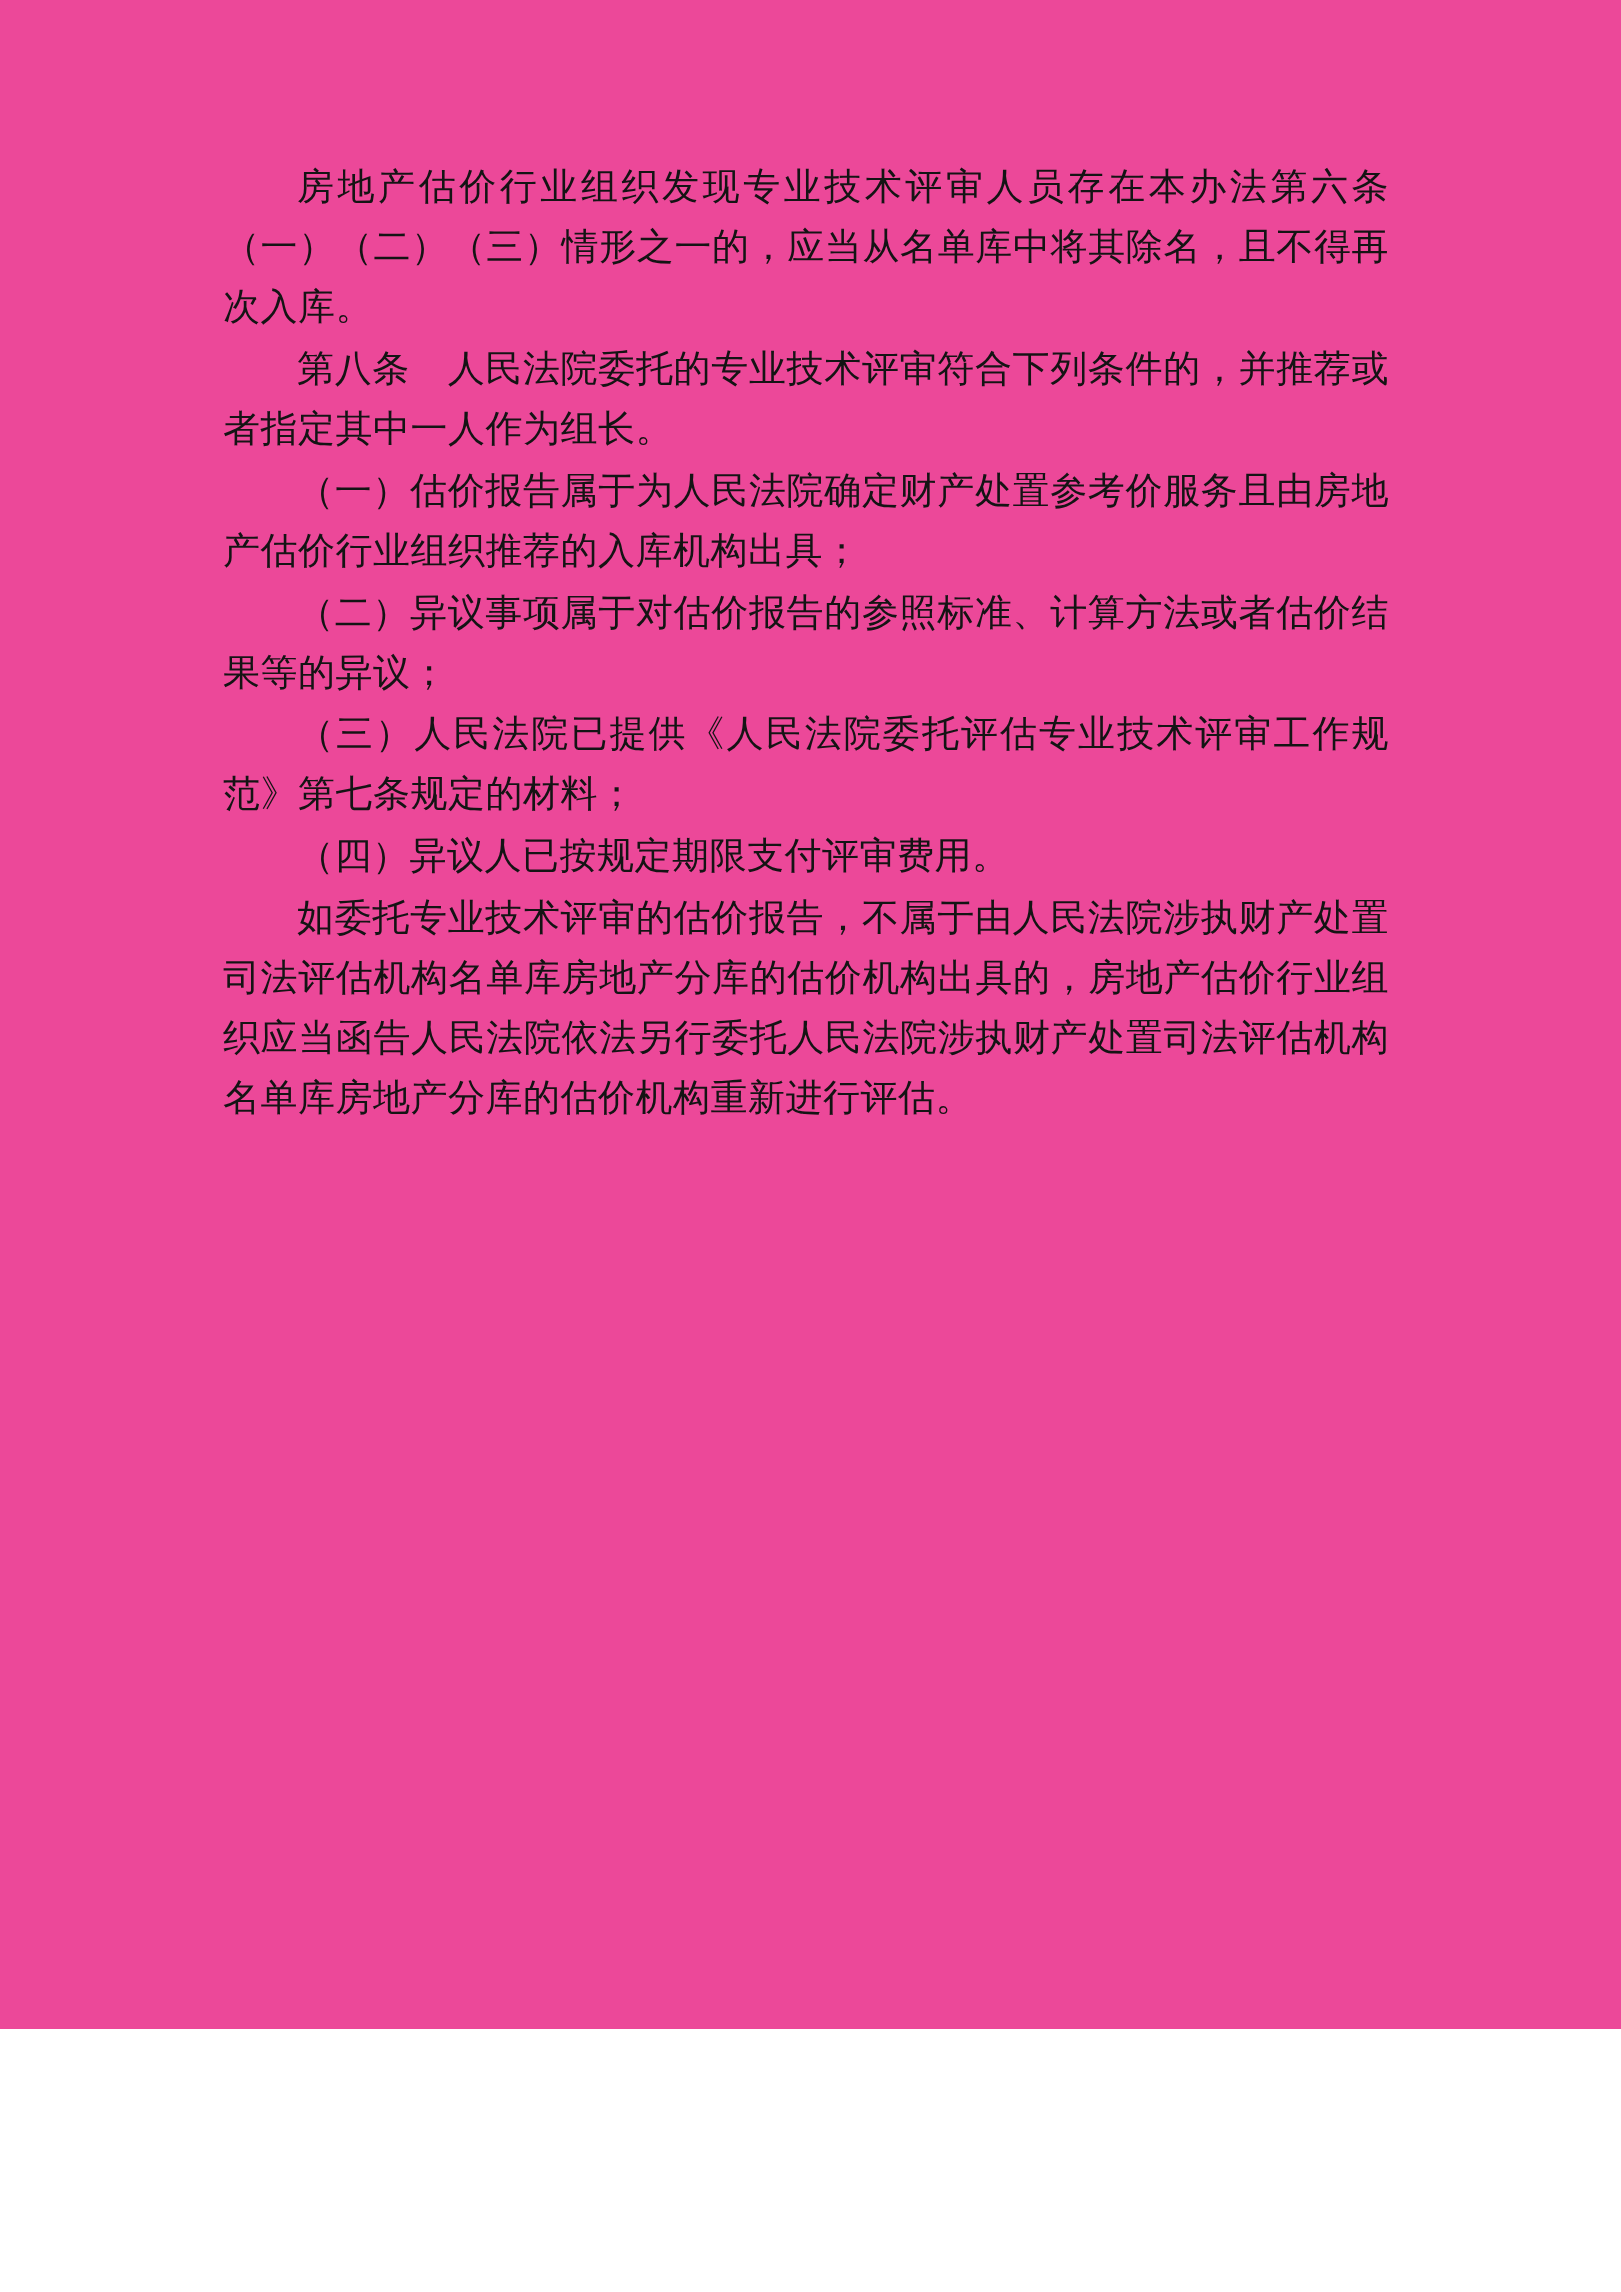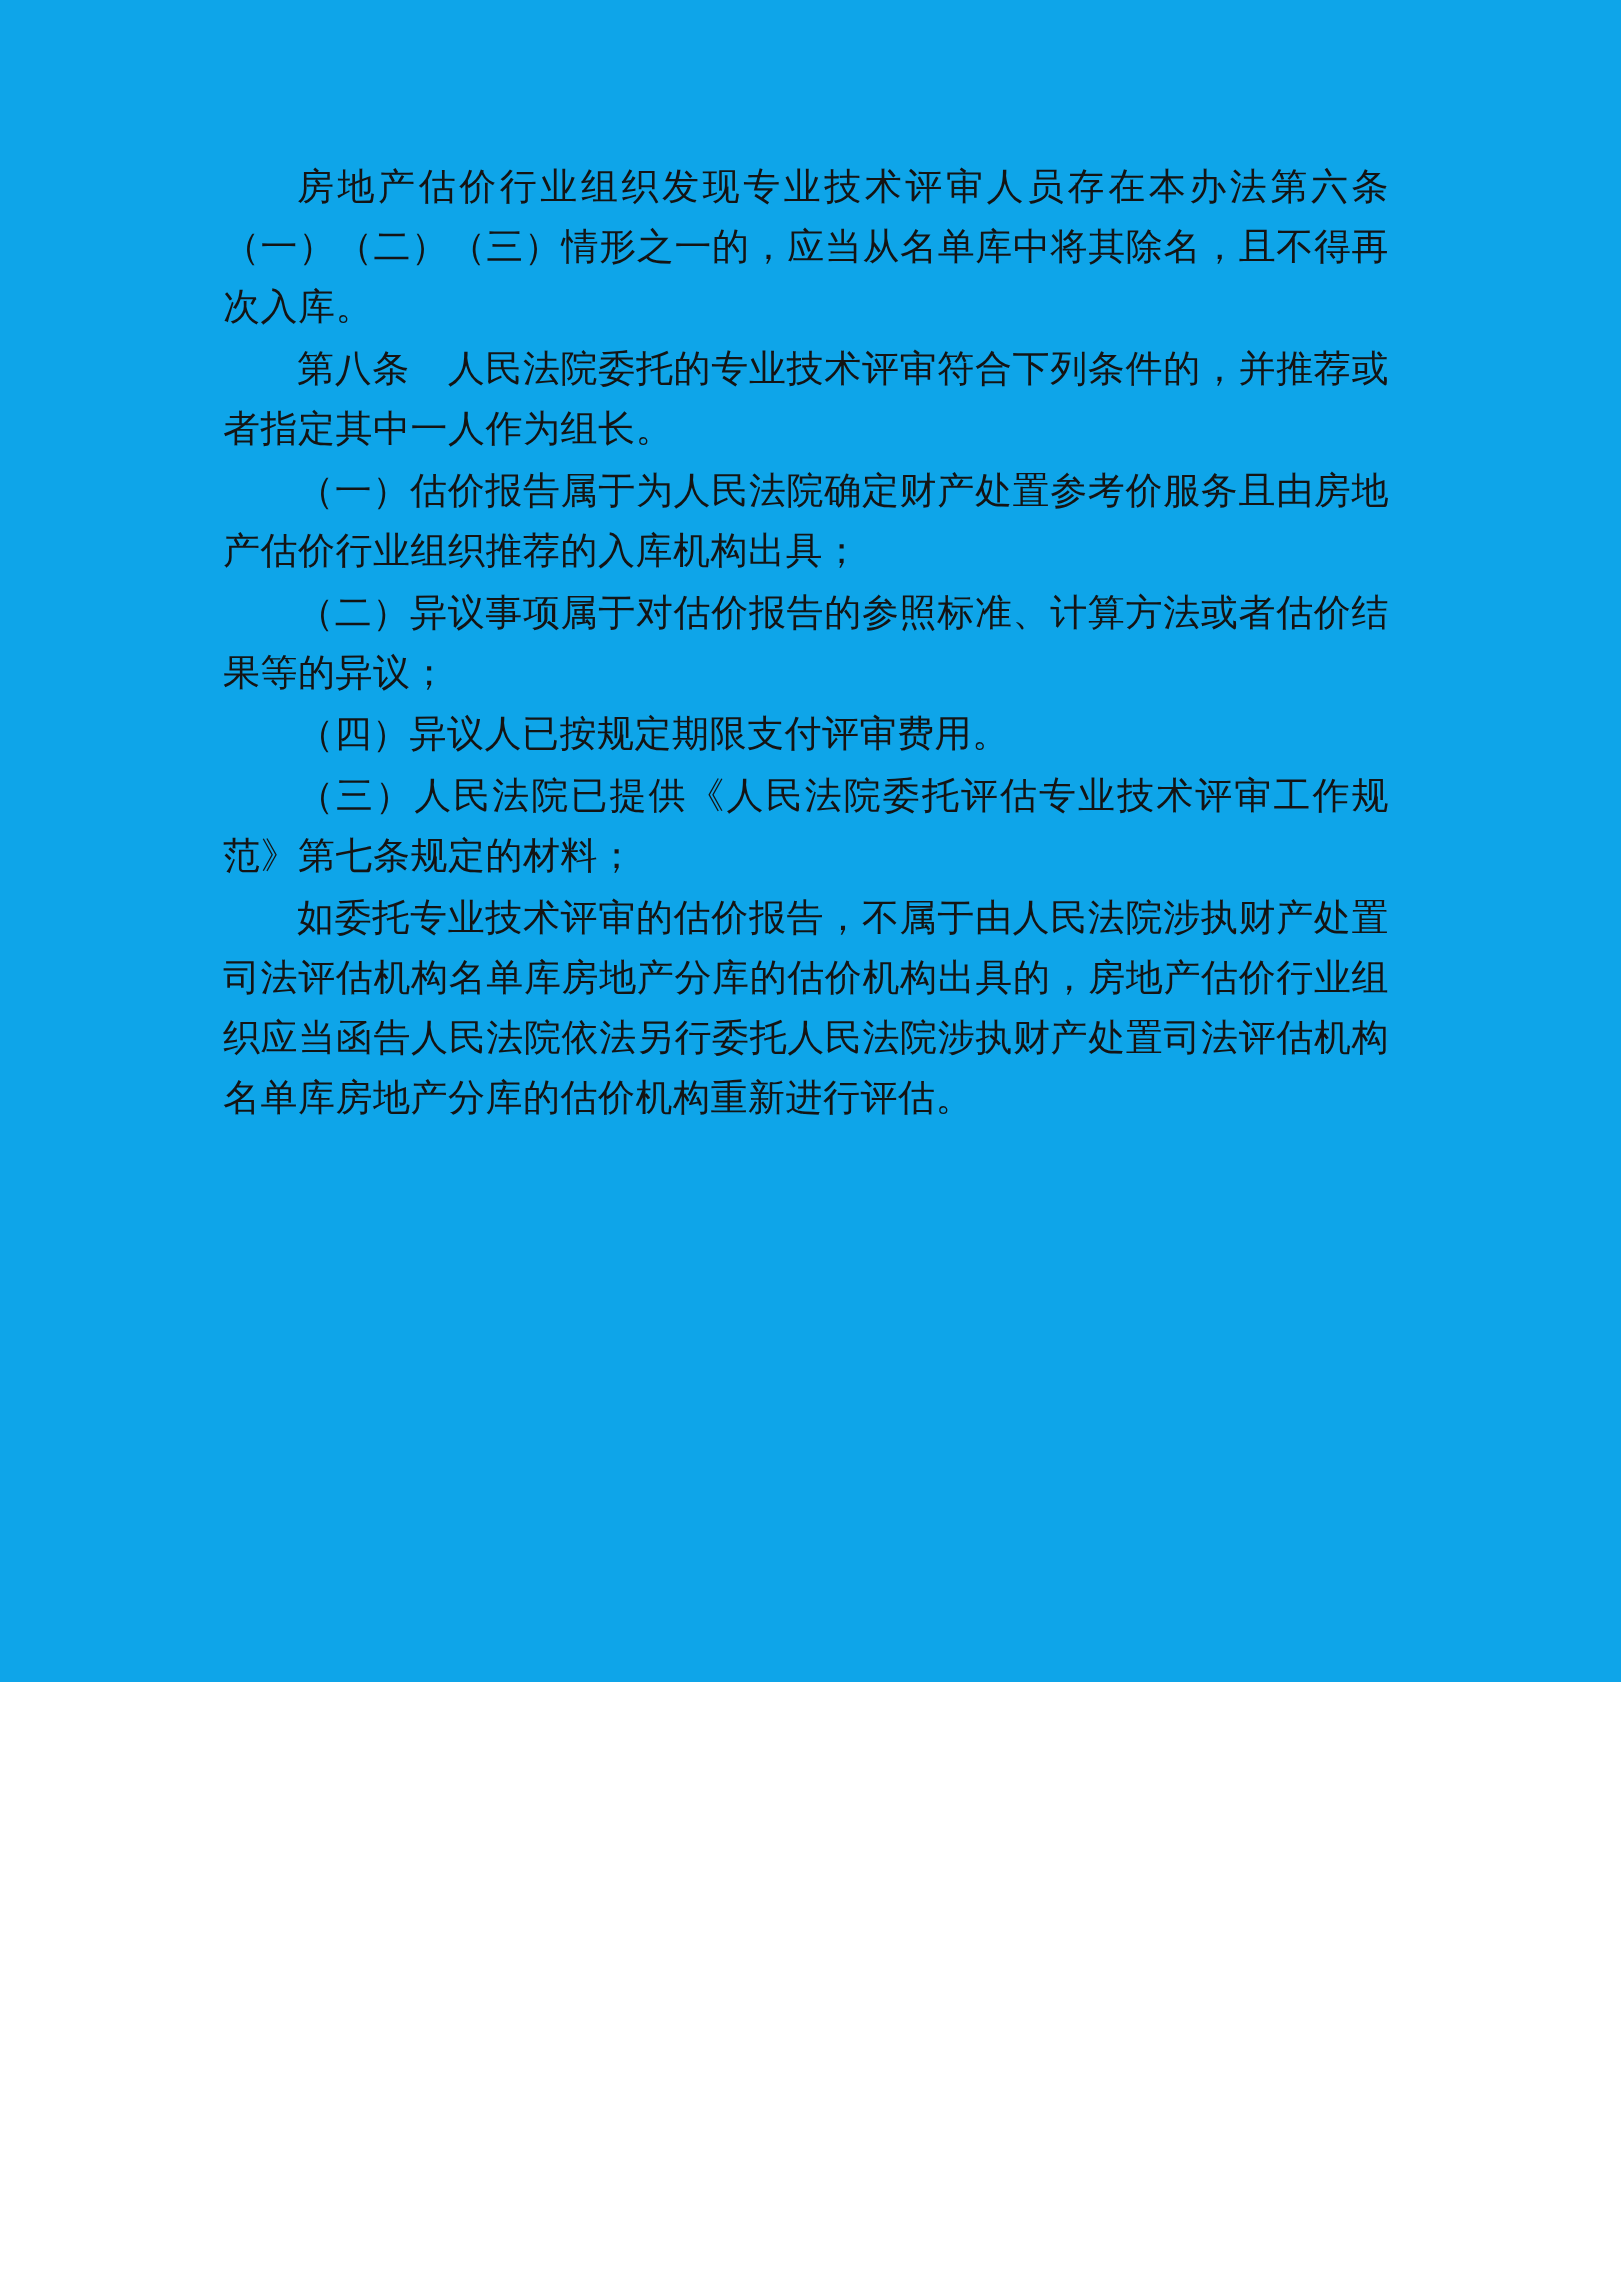--- a/index.html
+++ b/index.html
@@ -3,22 +3,22 @@
 <meta charset="utf-8">
 <style>
   html, body {
     margin: 0;
     padding: 0;
     background: #ffffff;
   }
   .page {
     position: relative;
     width: 1621px;
-    height: 1682px;
-    background: #0ea5e9;
+    height: 2029px;
+    background: #ec4899;
     overflow: hidden;
   }
   .content {
     position: absolute;
     left: 223px;
     top: 157px;
     width: 1166px;
   }
   .para {
     font-family: "DejaVu Serif", "Liberation Serif", serif;
@@ -48,19 +48,19 @@
 </style>
 </head>
 <body>
 
 <div class="page">
   <div class="content">
     <p class="para indent">房地产估价行业组织发现专业技术评审人员存在本办法第六条（一）（二）（三）情形之一的，应当从名单库中将其除名，且不得再次入库。</p>
     <p class="para indent">第八条　人民法院委托的专业技术评审符合下列条件的，并推荐或者指定其中一人作为组长。</p>
     <p class="para indent">（一）估价报告属于为人民法院确定财产处置参考价服务且由房地产估价行业组织推荐的入库机构出具；</p>
     <p class="para indent">（二）异议事项属于对估价报告的参照标准、计算方法或者估价结果等的异议；</p>
+    <p class="para indent">（三）人民法院已提供《人民法院委托评估专业技术评审工作规范》第七条规定的材料；</p>
     <p class="para indent">（四）异议人已按规定期限支付评审费用。</p>
-    <p class="para indent">（三）人民法院已提供《人民法院委托评估专业技术评审工作规范》第七条规定的材料；</p>
     <p class="para indent">如委托专业技术评审的估价报告，不属于由人民法院涉执财产处置司法评估机构名单库房地产分库的估价机构出具的，房地产估价行业组织应当函告人民法院依法另行委托人民法院涉执财产处置司法评估机构名单库房地产分库的估价机构重新进行评估。</p>
   </div>
   <div class="footer">- 4 -</div>
 </div>
 
 
 </body></html>

